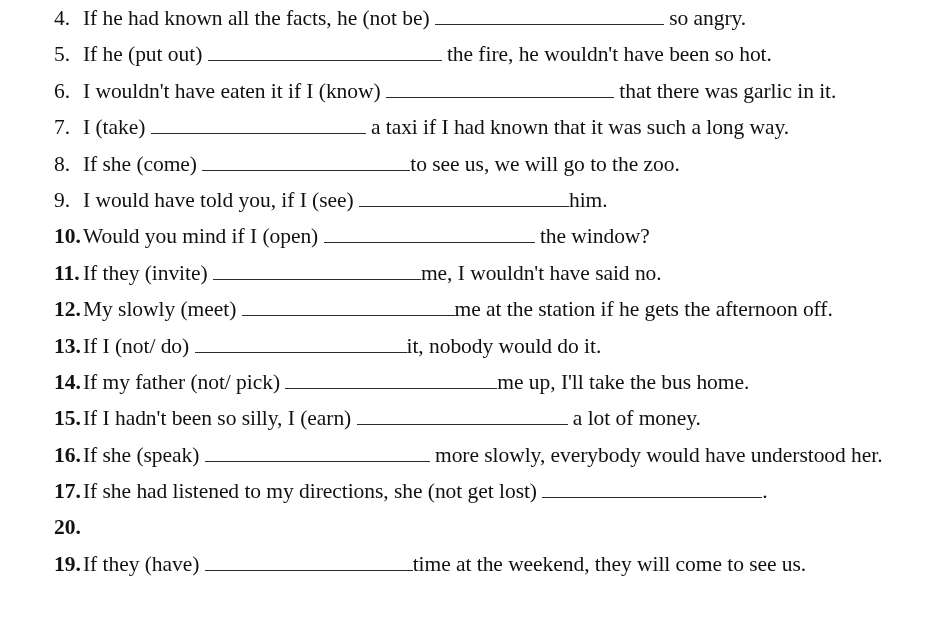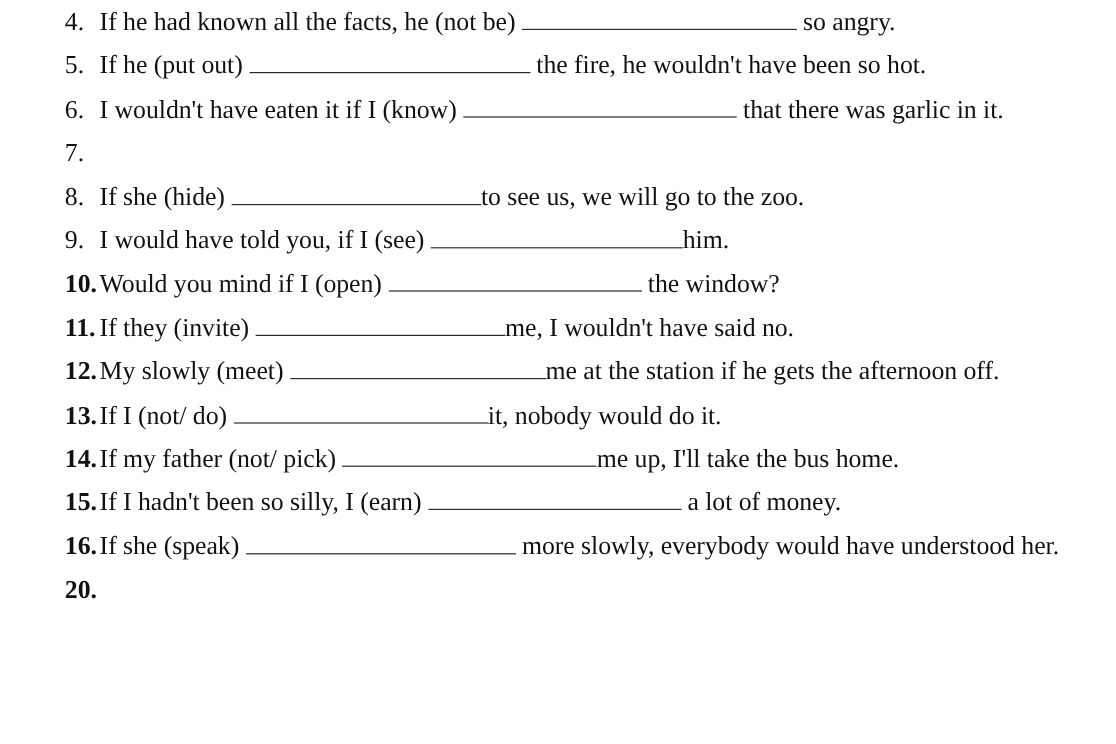--- a/index.html
+++ b/index.html
@@ -78,24 +78,25 @@
       <li class="item wide-num">
         <span class="item-number">5.</span>
         <span class="item-text"><span class="seg">If he (put out)</span> <span class="blank" style="width: 234px;"></span> <span class="seg">the fire, he wouldn't have been so hot.</span></span>
       </li>
       <li class="item wide-num">
         <span class="item-number">6.</span>
         <span class="item-text"><span class="seg">I wouldn't have eaten it if I (know)</span> <span class="blank" style="width: 228px;"></span> <span class="seg">that there was garlic in it.</span></span>
       </li>
       <li class="item wide-num">
         <span class="item-number">7.</span>
+        <span class="item-text"><span class="seg">I (take)</span> <span class="blank" style="width: 215px;"></span> <span class="seg">a taxi if I had known that it was such a long way.</span></span>
       </li>
       <li class="item wide-num">
         <span class="item-number">8.</span>
-        <span class="item-text"><span class="seg">If she (hide)</span> <span class="blank" style="width: 208px;"></span><span class="seg">to see us, we will go to the zoo.</span></span>
+        <span class="item-text"><span class="seg">If she (come)</span> <span class="blank" style="width: 208px;"></span><span class="seg">to see us, we will go to the zoo.</span></span>
       </li>
       <li class="item wide-num">
         <span class="item-number">9.</span>
         <span class="item-text"><span class="seg">I would have told you, if I (see)</span> <span class="blank" style="width: 210px;"></span><span class="seg">him.</span></span>
       </li>
       <li class="item narrow-num">
         <span class="item-number">10.</span>
         <span class="item-text"><span class="seg">Would you mind if I (open)</span> <span class="blank" style="width: 211px;"></span> <span class="seg">the window?</span></span>
       </li>
       <li class="item narrow-num">
@@ -116,16 +117,24 @@
       </li>
       <li class="item narrow-num">
         <span class="item-number">15.</span>
         <span class="item-text"><span class="seg">If I hadn't been so silly, I (earn)</span> <span class="blank" style="width: 211px;"></span> <span class="seg">a lot of money.</span></span>
       </li>
       <li class="item narrow-num">
         <span class="item-number">16.</span>
         <span class="item-text"><span class="seg">If she (speak)</span> <span class="blank" style="width: 225px;"></span> <span class="seg">more slowly, everybody would have understood her.</span></span>
       </li>
       <li class="item narrow-num">
+        <span class="item-number">17.</span>
+        <span class="item-text"><span class="seg">If she had listened to my directions, she (not get lost)</span> <span class="blank" style="width: 220px;"></span><span class="seg">.</span></span>
+      </li>
+      <li class="item narrow-num">
         <span class="item-number">20.</span>
+      </li>
+      <li class="item narrow-num">
+        <span class="item-number">19.</span>
+        <span class="item-text"><span class="seg">If they (have)</span> <span class="blank" style="width: 208px;"></span><span class="seg">time at the weekend, they will come to see us.</span></span>
       </li>
     </ol>
 </div>
 
 </body></html>

